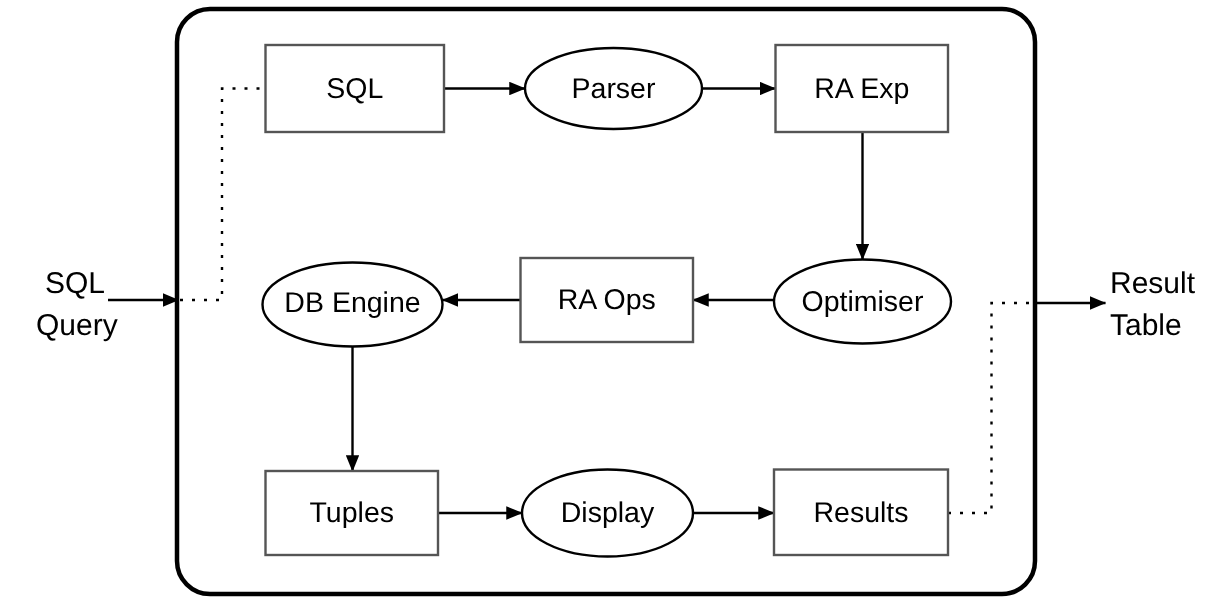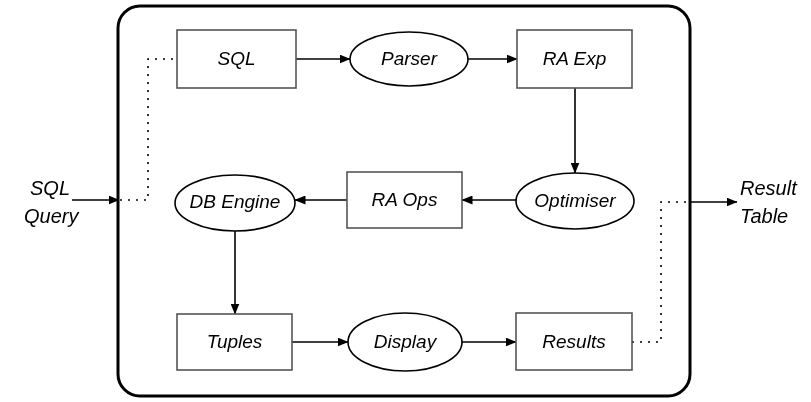--- a/index.html
+++ b/index.html
@@ -7,21 +7,20 @@
     padding: 0;
     background: #ffffff;
   }
   #canvas {
     position: relative;
     width: 811px;
     height: 402px;
     background: #ffffff;
     font-family: "Liberation Sans", sans-serif;
     overflow: hidden;
-    font-style: italic;
   }
   #diagram-svg {
     position: absolute;
     left: 0;
     top: 0;
     width: 811px;
     height: 402px;
   }
   .node-label {
     font-family: "Liberation Sans", sans-serif;

